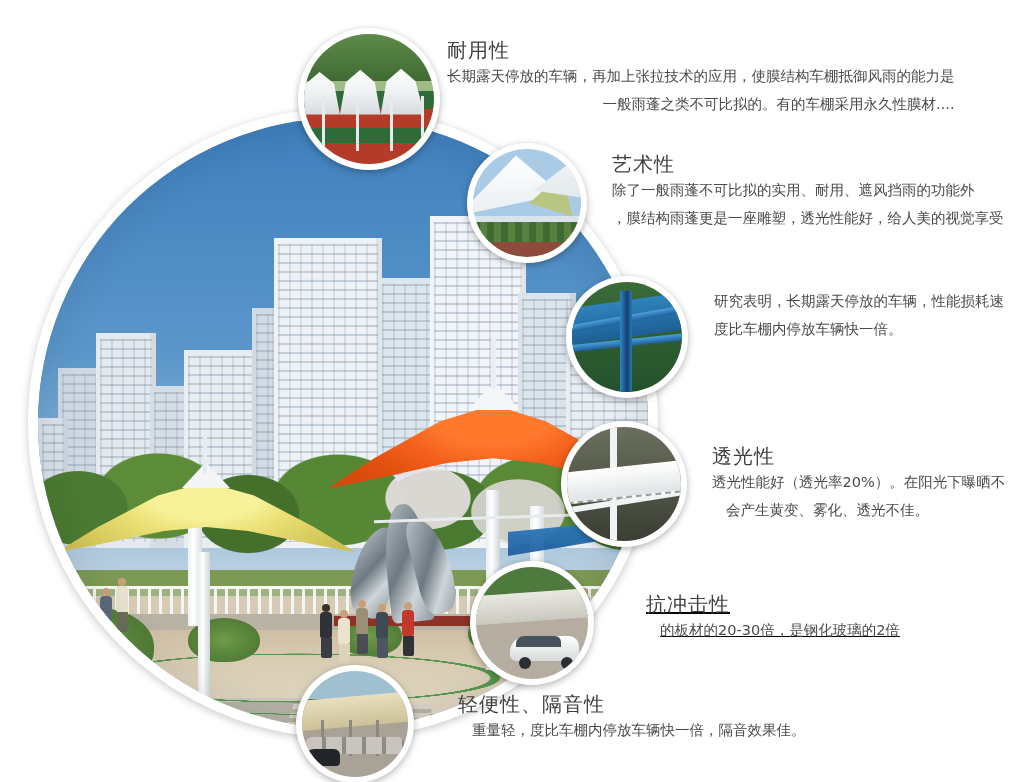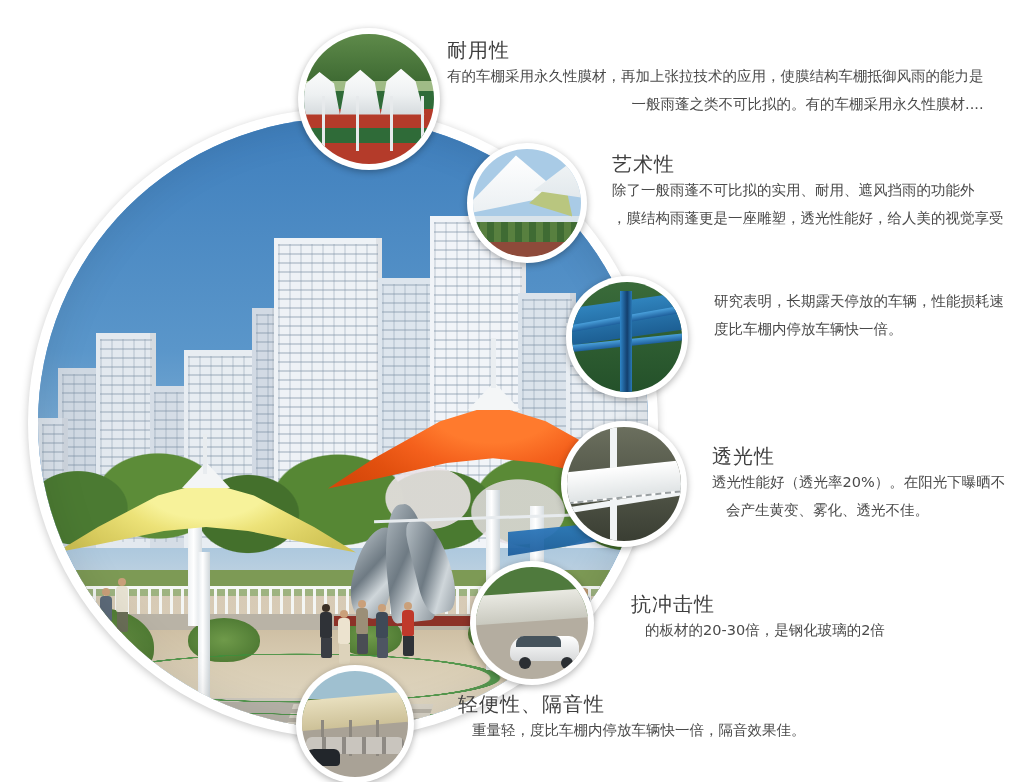--- a/index.html
+++ b/index.html
@@ -176,21 +176,21 @@
 
   
   .blk{position:absolute;}
   .h{font-size:20px;color:#3f3f3f;letter-spacing:1px;line-height:1.25;white-space:nowrap;}
   .p{font-size:14.5px;color:#4a4a4a;line-height:1.9;white-space:nowrap;}
   .blk.tx1{left:447px;top:38px;}
   .blk.tx1 .p{text-align:right;}
   .blk.tx2{left:612px;top:152px;}
   .blk.tx3{left:700px;top:288px;}
   .blk.tx4{left:712px;top:444px;}
-  .blk.tx5{left:631px;top:592px;}
+  .blk.tx5{left:646px;top:592px;text-decoration:underline;}
   .blk.tx6{left:458px;top:692px;}
   .indent{padding-left:14px;}
 </style>
 </head>
 <body>
 
 <div id="stage">
 
   <div class="hero-circle">
     <div class="hero-inner">
@@ -385,21 +385,21 @@
       <div class="post" style="left:18%;"></div>
       <div class="post" style="left:44%;"></div>
       <div class="post" style="left:70%;"></div>
       <div class="cars"></div>
       <div class="cardark"></div>
     </div>
   </div>
 
   <div class="blk tx1">
     <div class="h">耐用性</div>
-    <div class="p">有的车棚采用永久性膜材，再加上张拉技术的应用，使膜结构车棚抵御风雨的能力是</div>
+    <div class="p">长期露天停放的车辆，再加上张拉技术的应用，使膜结构车棚抵御风雨的能力是</div>
     <div class="p">一般雨蓬之类不可比拟的。有的车棚采用永久性膜材....</div>
   </div>
 
   <div class="blk tx2">
     <div class="h">艺术性</div>
     <div class="p">除了一般雨蓬不可比拟的实用、耐用、遮风挡雨的功能外</div>
     <div class="p">，膜结构雨蓬更是一座雕塑，透光性能好，给人美的视觉享受</div>
   </div>
 
   <div class="blk tx3">

